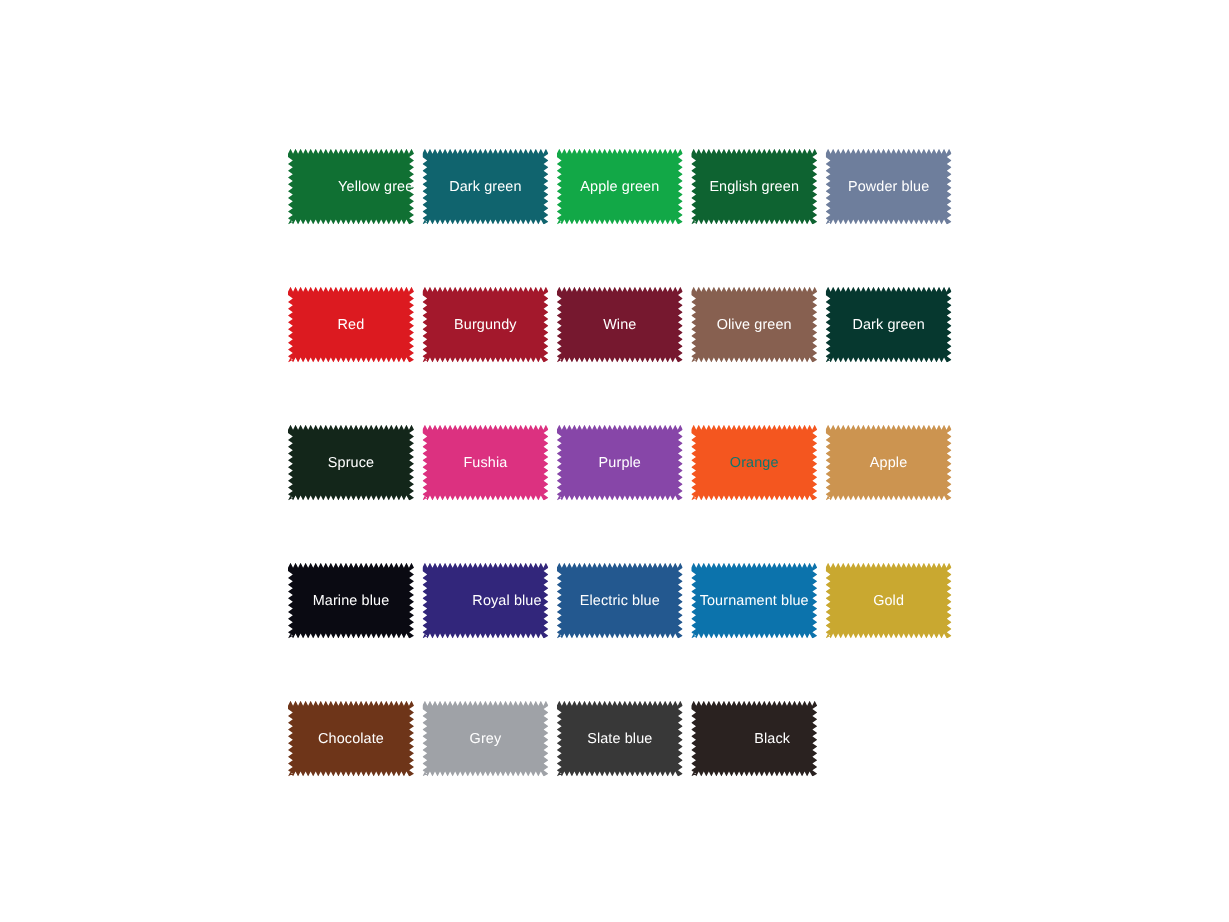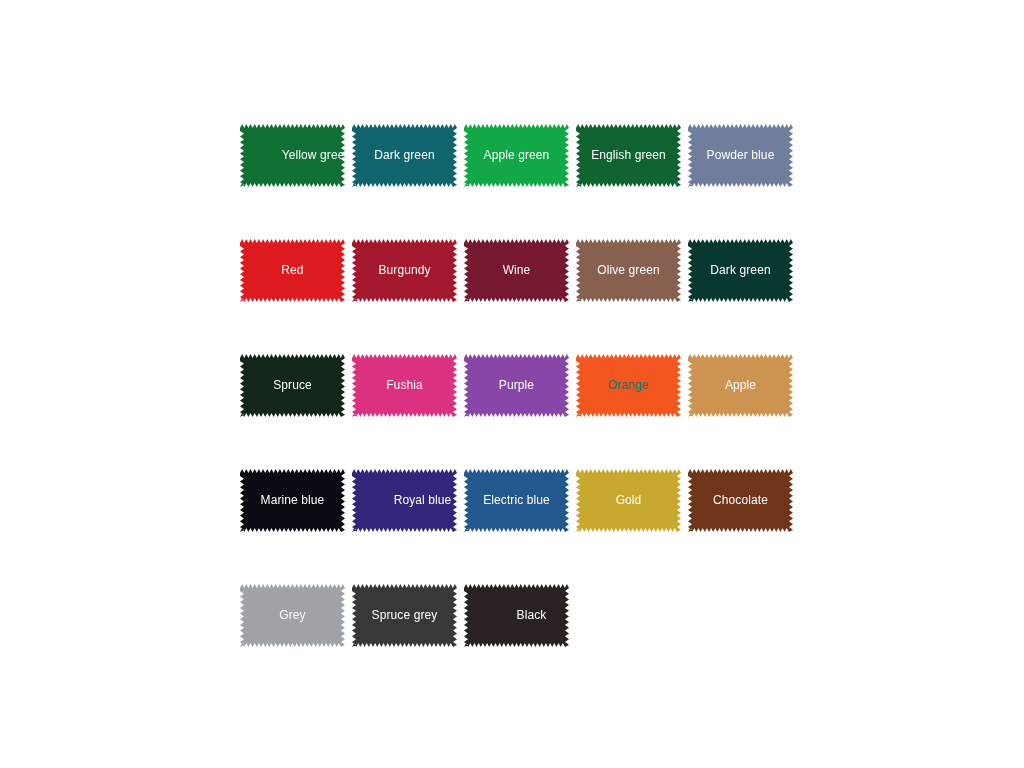--- a/index.html
+++ b/index.html
@@ -243,40 +243,46 @@
         </div>
       </div>
       <div class="swatch-cell">
         <div class="chip">
           <div class="chip-body" style="background: rgb(35, 88, 143);"></div>
           <span class="chip-label" style="color: rgb(255, 255, 255);">Electric blue</span>
         </div>
       </div>
       <div class="swatch-cell">
         <div class="chip">
+          <div class="chip-body" style="background: rgb(12, 115, 172);"></div>
+          <span class="chip-label" style="color: rgb(255, 255, 255);">Tournament blue</span>
+        </div>
+      </div>
+      <div class="swatch-cell">
+        <div class="chip">
           <div class="chip-body" style="background: rgb(201, 168, 48);"></div>
           <span class="chip-label" style="color: rgb(255, 255, 255);">Gold</span>
         </div>
       </div>
       <div class="swatch-cell">
         <div class="chip">
           <div class="chip-body" style="background: rgb(110, 53, 25);"></div>
           <span class="chip-label" style="color: rgb(255, 255, 255);">Chocolate</span>
         </div>
       </div>
       <div class="swatch-cell">
         <div class="chip">
           <div class="chip-body" style="background: rgb(159, 162, 167);"></div>
           <span class="chip-label" style="color: rgb(255, 255, 255);">Grey</span>
         </div>
       </div>
       <div class="swatch-cell">
         <div class="chip">
           <div class="chip-body" style="background: rgb(56, 56, 56);"></div>
-          <span class="chip-label" style="color: rgb(255, 255, 255);">Spruce grey</span>
+          <span class="chip-label" style="color: rgb(255, 255, 255);">Slate blue</span>
         </div>
       </div>
       <div class="swatch-cell">
         <div class="chip">
           <div class="chip-body" style="background: rgb(42, 34, 32);"></div>
           <span class="chip-label" style="color: rgb(255, 255, 255); padding-left: 30px;">Black</span>
         </div>
       </div>
     </div>
 </div>

